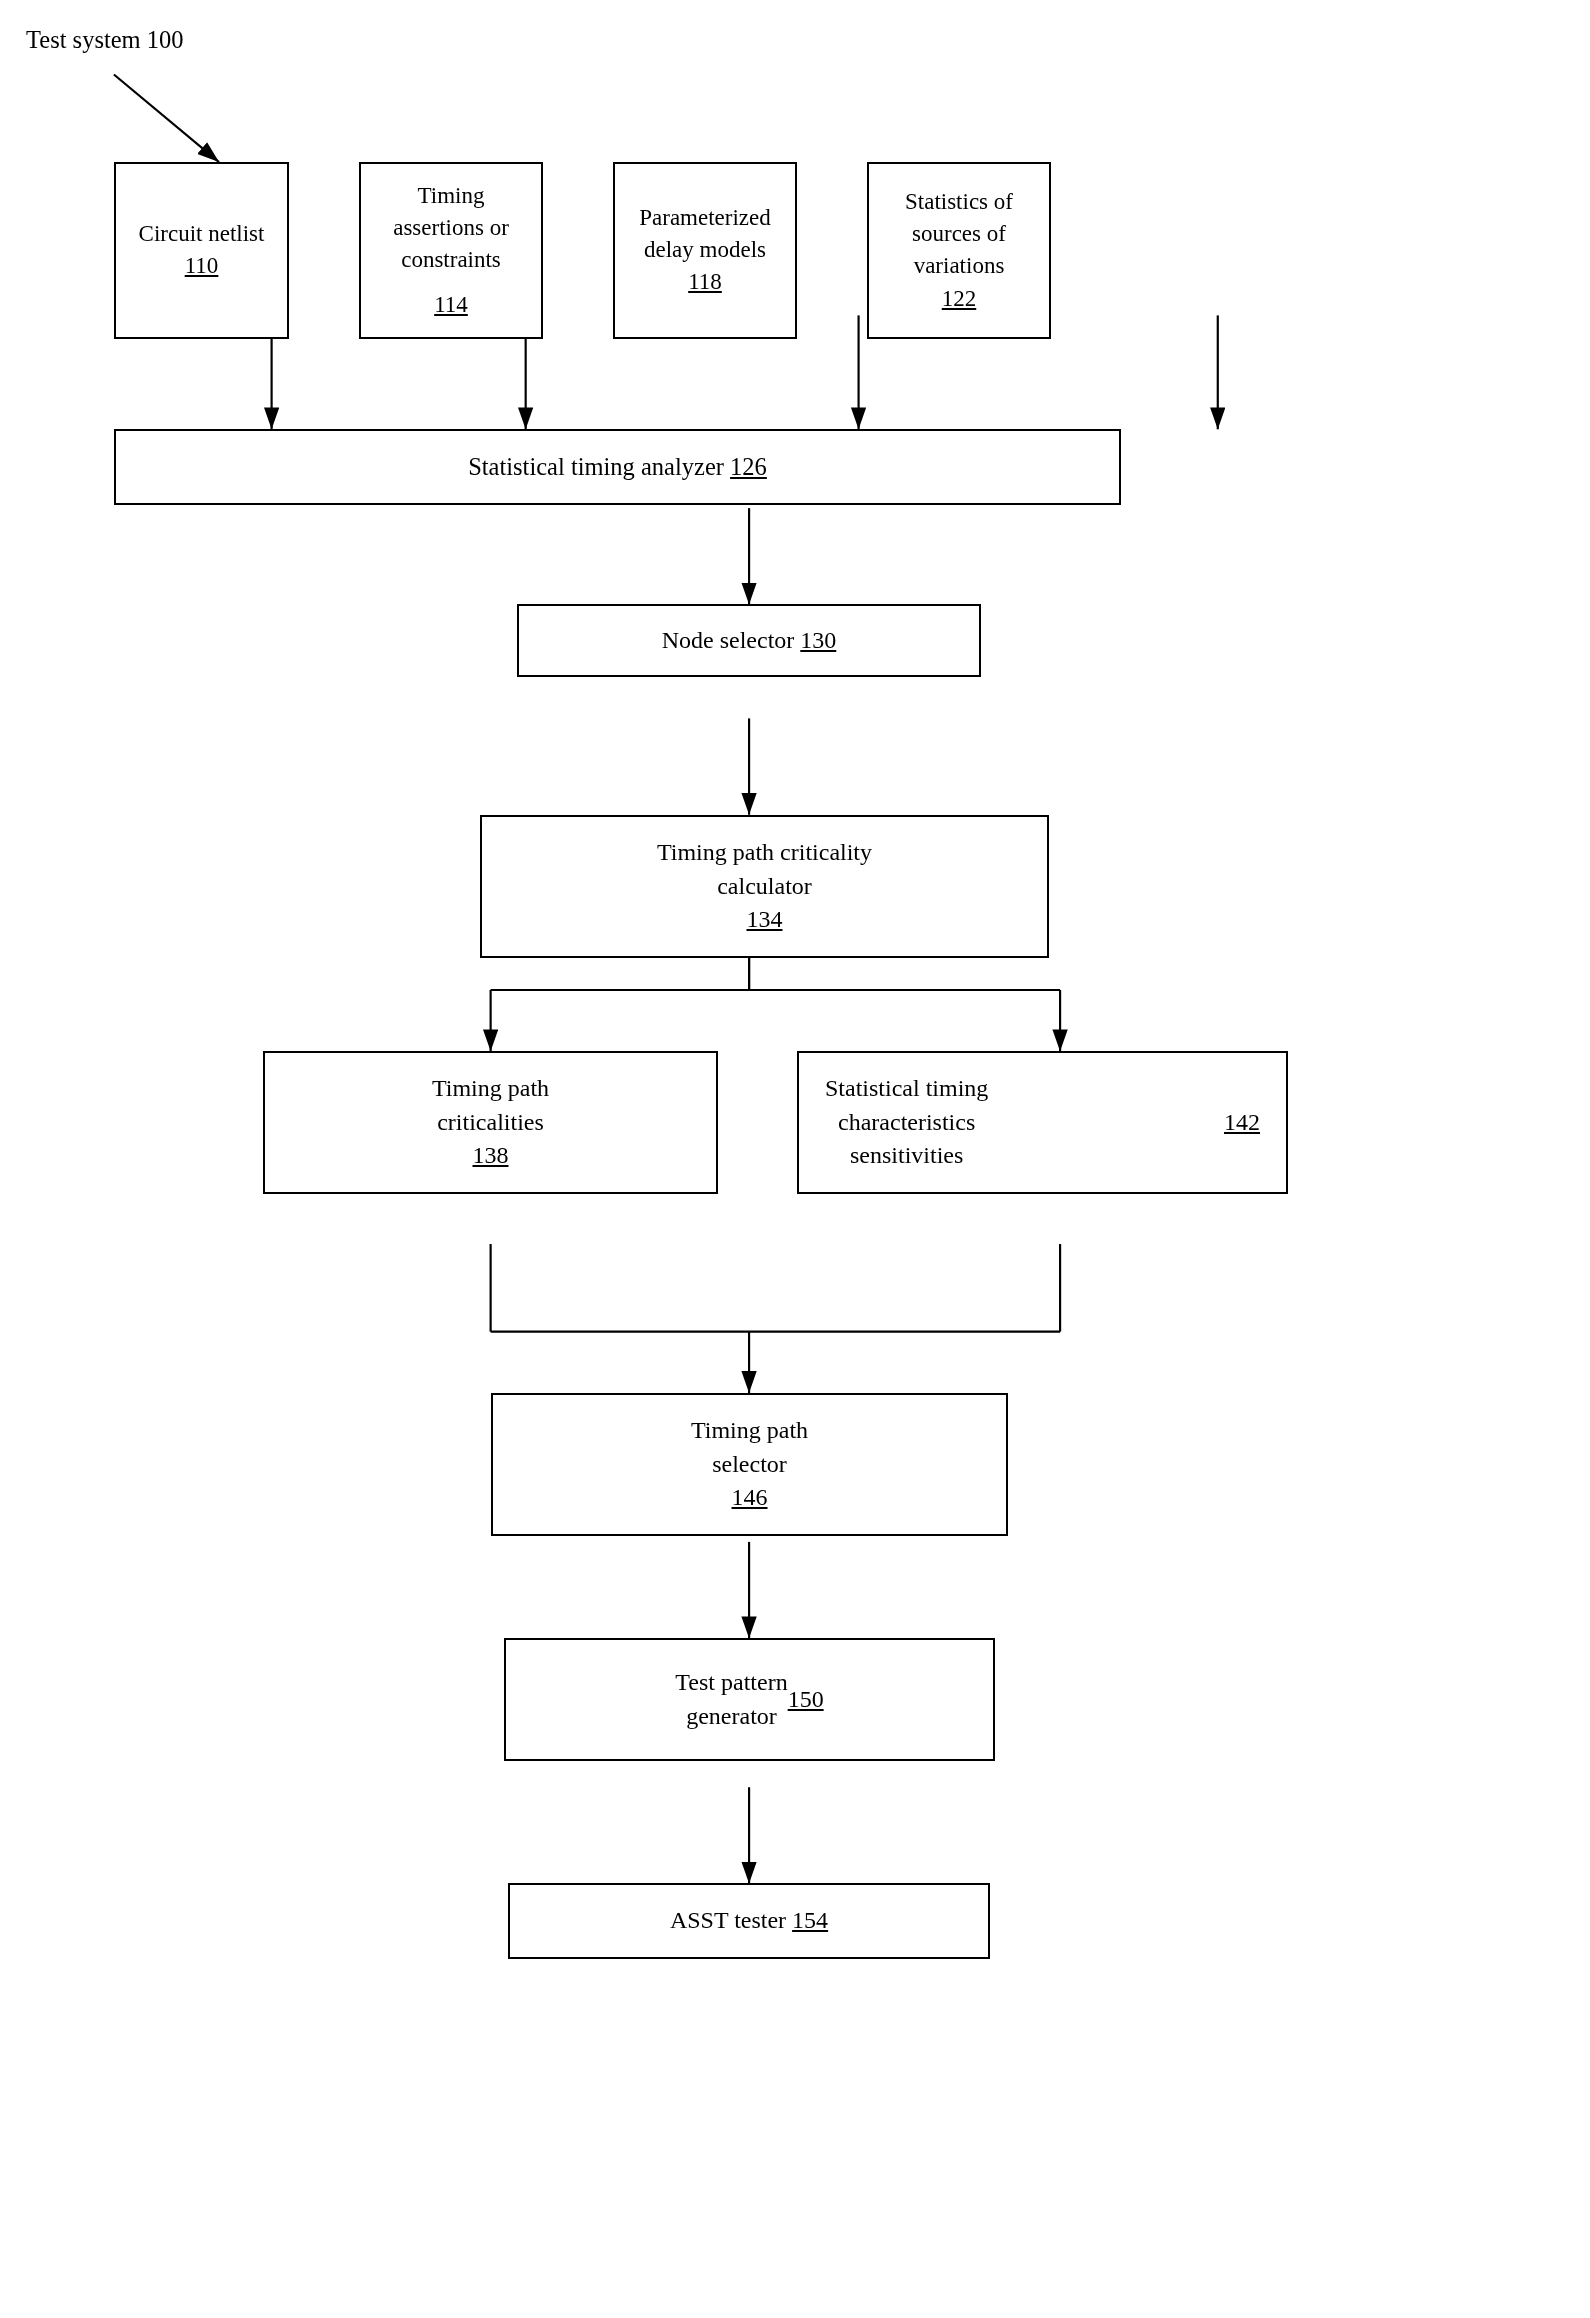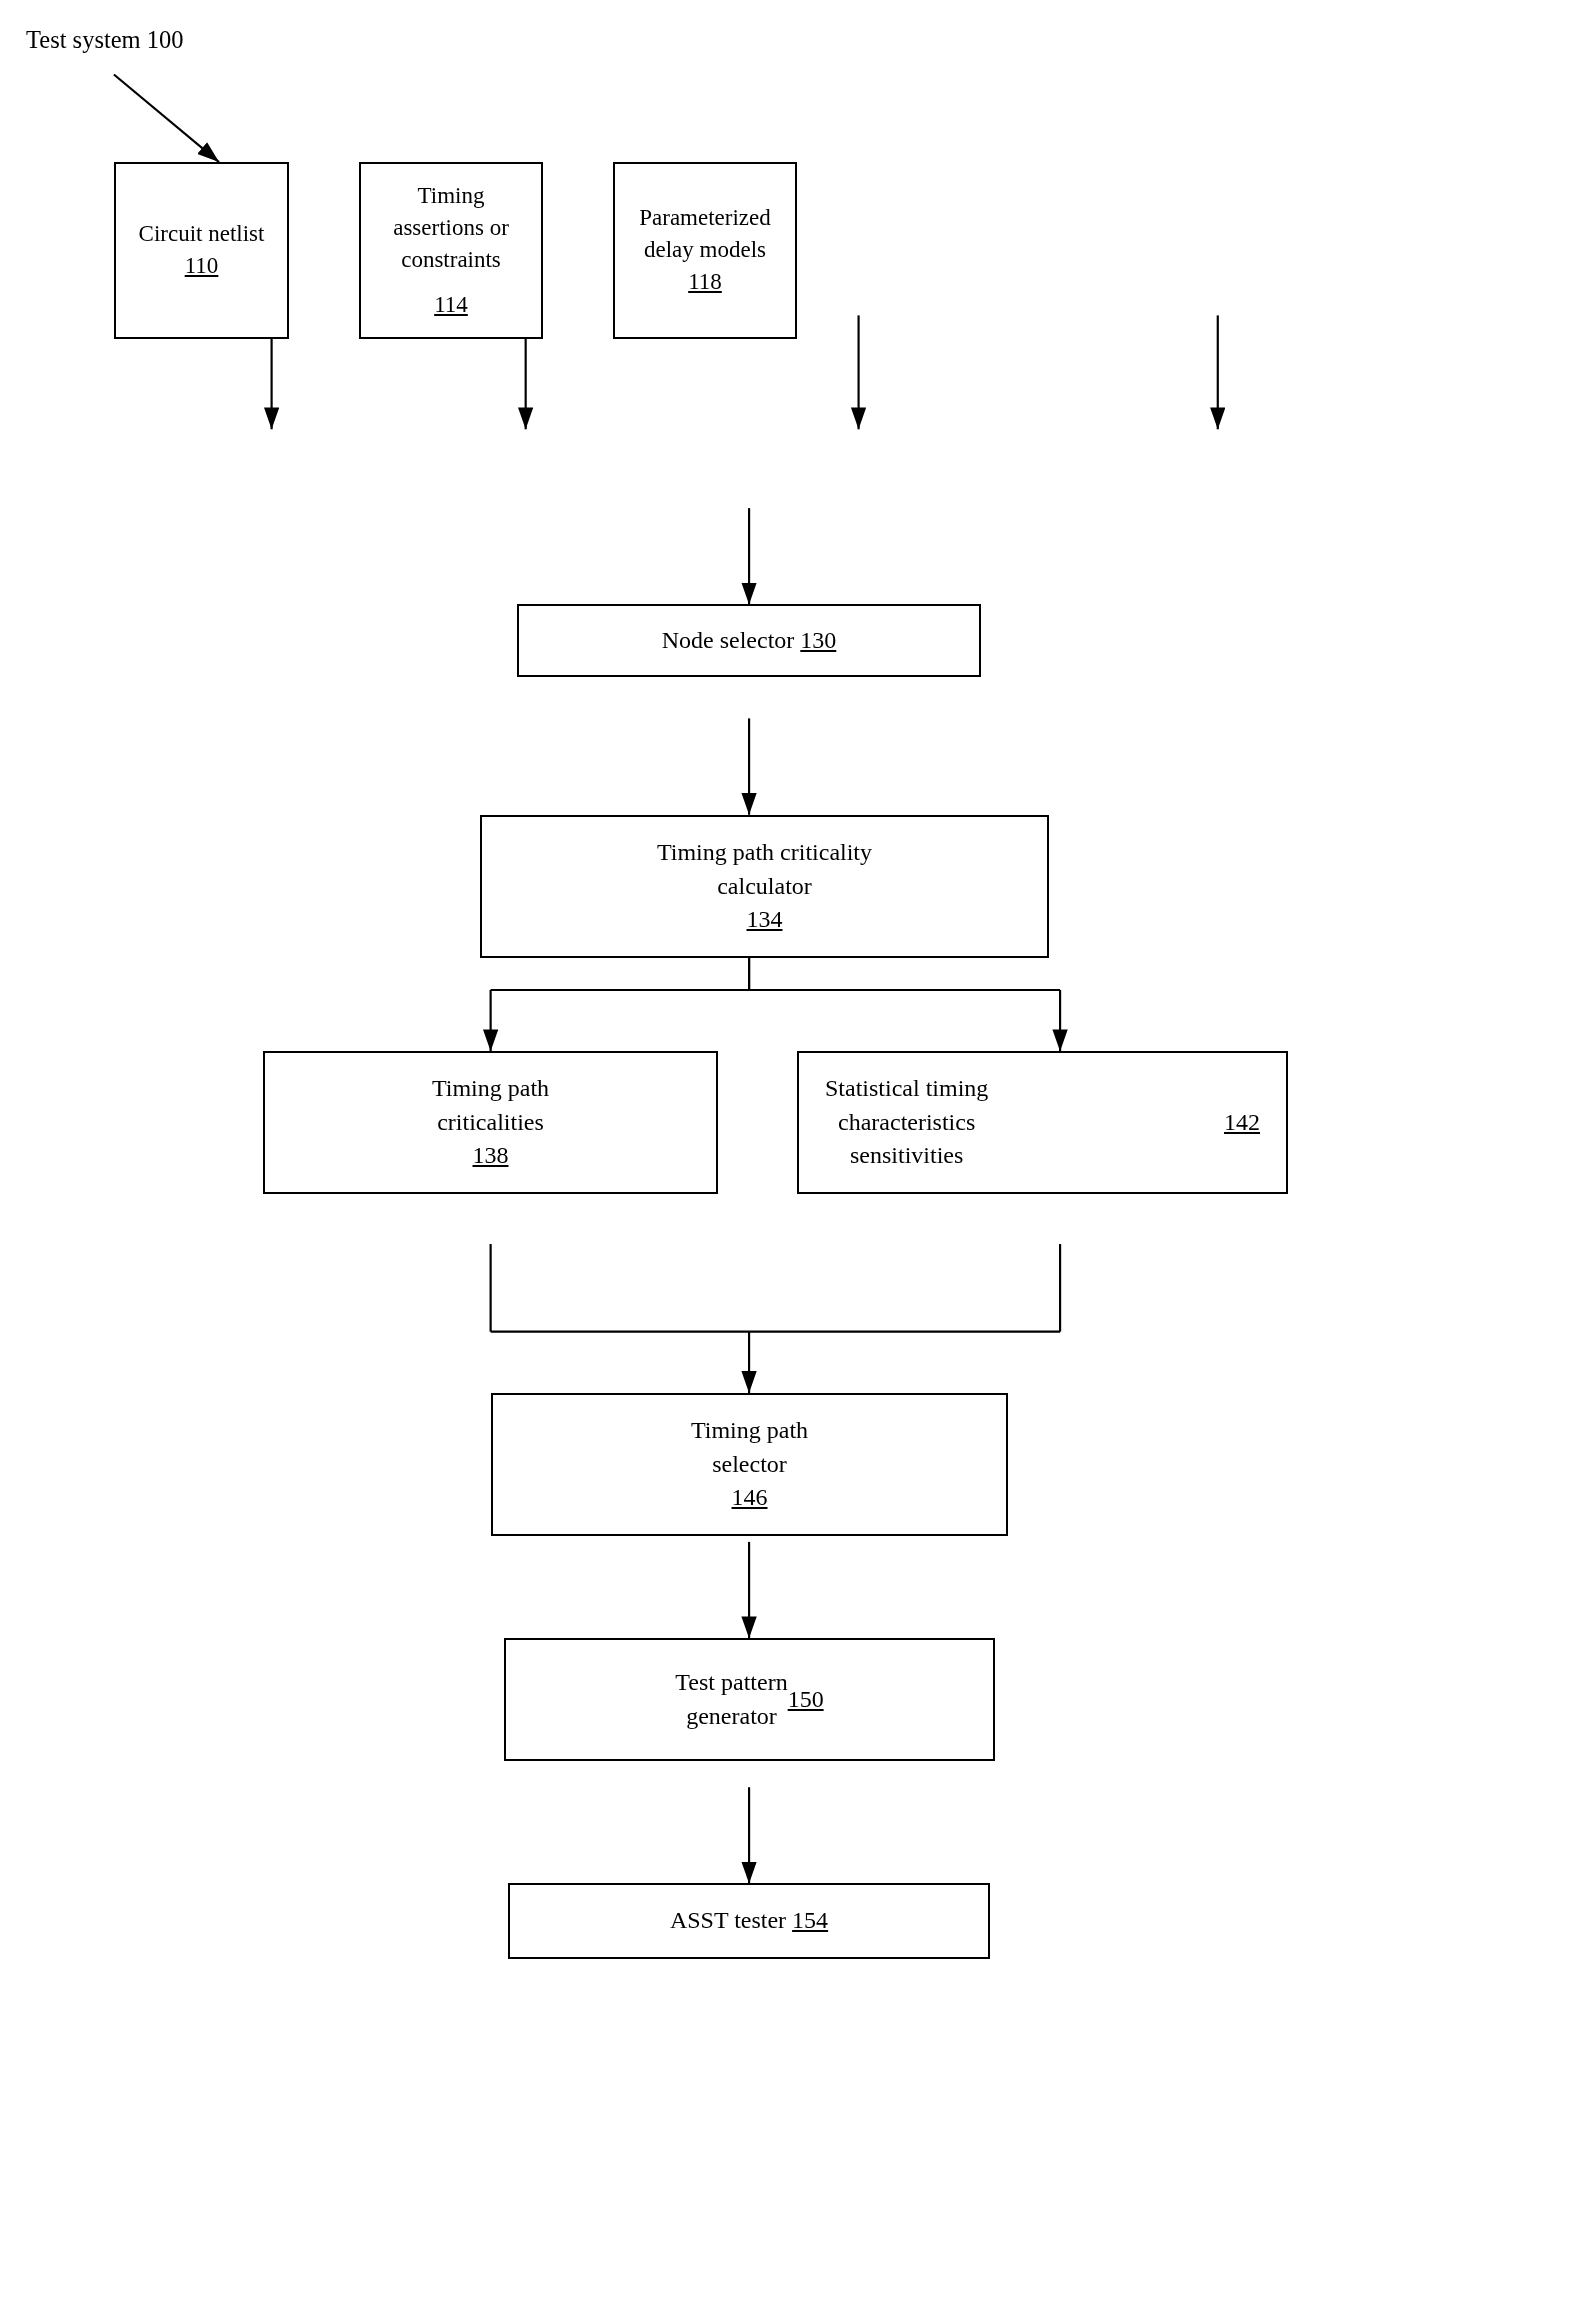--- a/index.html
+++ b/index.html
@@ -104,23 +104,30 @@
     <div class="box box-sm" style="width:184px; min-height:127px; font-size:23px;gap:12px;">
       <div>Timing<br>assertions or<br>constraints</div>
       <div class="underline">114</div>
     </div>
 
     <div class="box box-sm" style="width:184px; min-height:127px; font-size:23px;">
       <div>Parameterized<br>delay models</div>
       <div class="underline">118</div>
     </div>
 
+    <div class="box box-sm" style="width:184px; min-height:127px; font-size:23px;">
+      <div>Statistics of<br>sources of<br>variations</div>
+      <div class="underline">122</div>
+    </div>
 
   </div>
 
+  <div class="box" style="position:absolute; top:429px; left:114px; width:1007px; padding:19px 35px; font-size:24.5px; text-align:center;">
+    <span>Statistical timing analyzer </span><span class="underline">126</span>
+  </div>
 
   <div class="box" style="position:absolute; top:604px; left:517px; width:464px; padding:17.5px 26px; font-size:24px; text-align:center;">
     <span>Node selector </span><span class="underline">130</span>
   </div>
 
   <div class="box" style="position:absolute; top:815px; left:480px; width:569px; padding:19px 26px; font-size:24px; text-align:center; min-height:123px; display:flex; flex-direction:column; align-items:center; justify-content:center;">
     <div>Timing path criticality<br>calculator</div>
     <div class="underline">134</div>
   </div>
 

